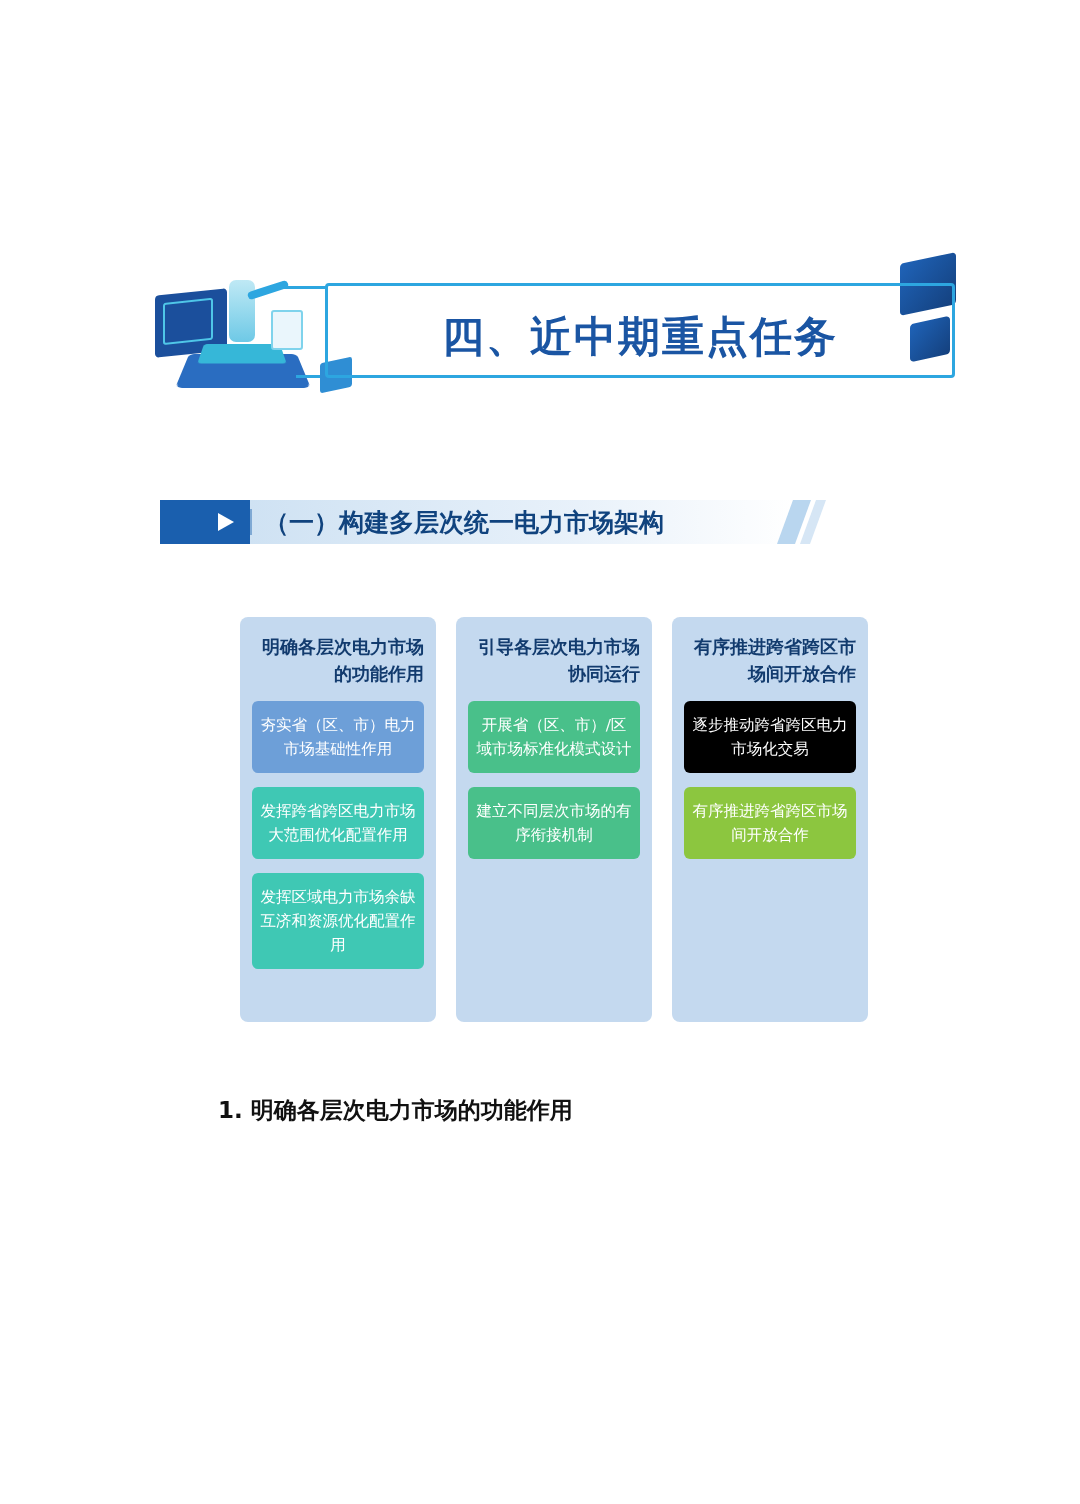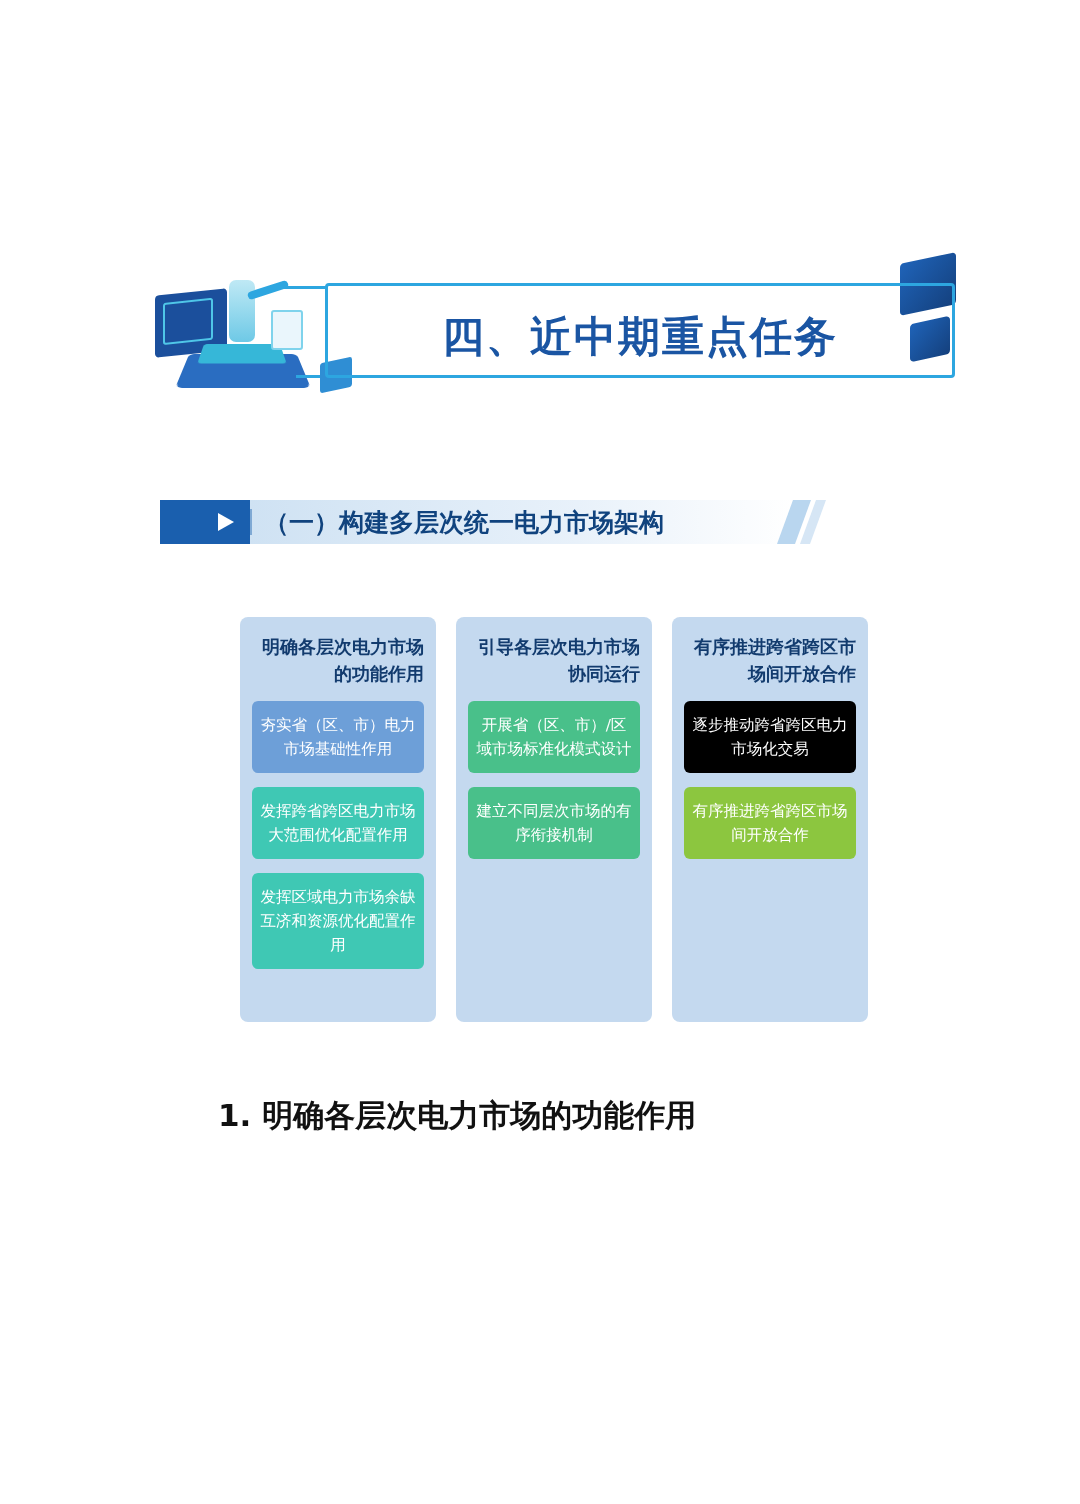--- a/index.html
+++ b/index.html
@@ -306,21 +306,21 @@
   
   .body-text {
     position: absolute;
     left: 150px;
     top: 1095px;
     width: 810px;
     font-family: "DejaVu Serif", "Liberation Serif", serif;
     color: #1a1a1a;
   }
   .para-head {
-    font-size: 31px;
+    font-size: 23px;
     font-weight: bold;
     margin: 0 0 22px 68px;
     color: #111111;
     font-family: "DejaVu Sans", "Liberation Sans", sans-serif;
   }
   .para {
     font-size: 25.5px;
     line-height: 1.85;
     margin: 0;
     text-indent: 56px;

